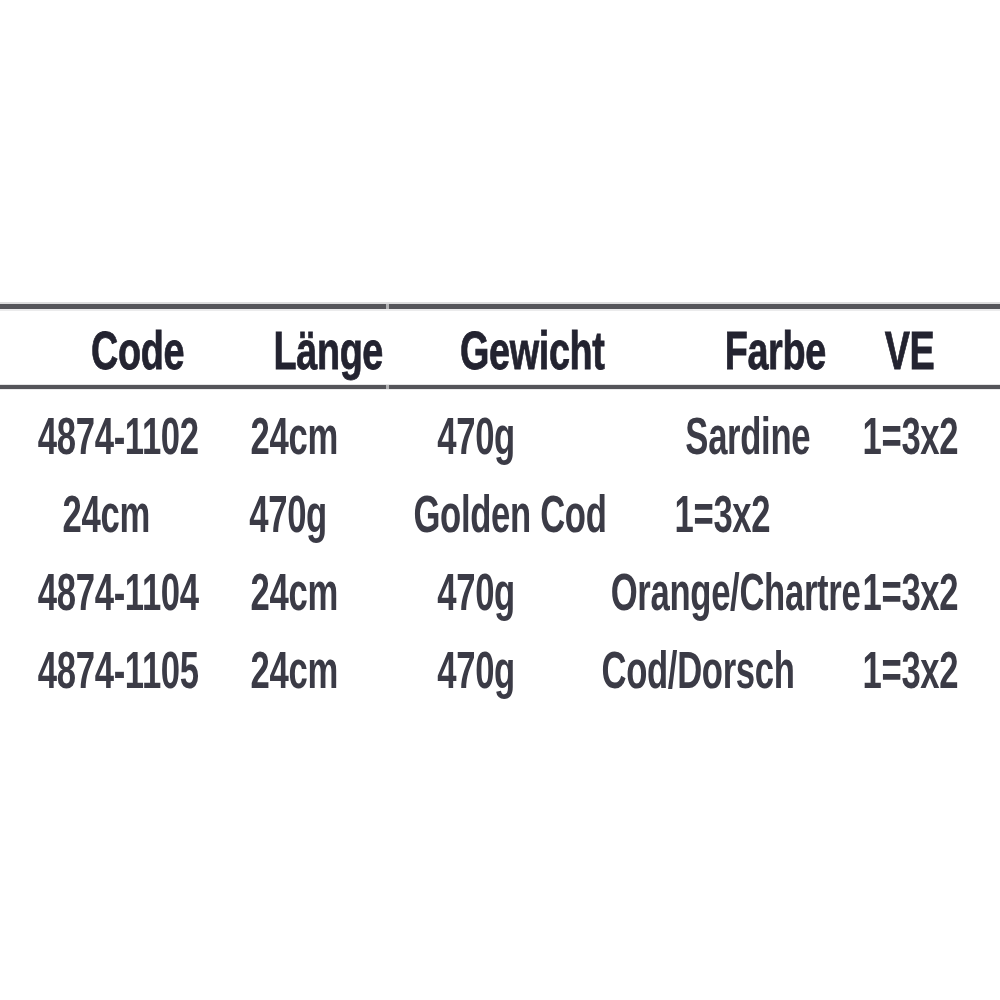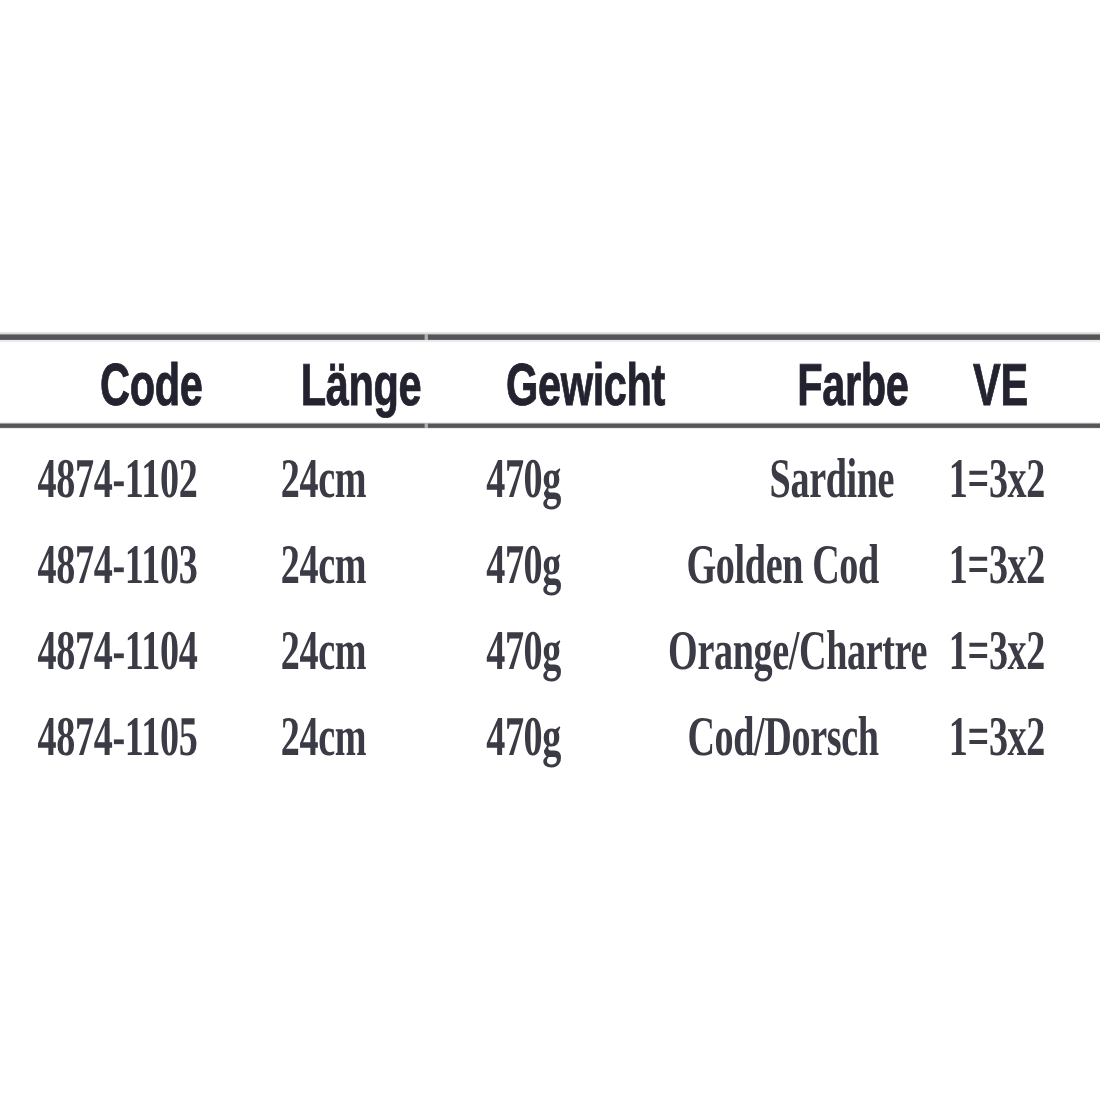--- a/index.html
+++ b/index.html
@@ -39,21 +39,20 @@
   .header-row {
     display: flex;
     align-items: center;
     height: 76px;
     padding-top: 6px;
     box-sizing: border-box;
     margin-left: 48px;
   }
   .body-rows {
     padding-top: 8px;
-    font-family: Liberation Serif, serif;
   }
   .row {
     display: flex;
     align-items: center;
     height: 78px;
   }
   .cell {
     text-align: center;
     box-sizing: border-box;
     white-space: nowrap;
@@ -131,23 +130,20 @@
         </div>
         <div class="cell body-cell col-farbe">
           <span class="cnd">Sardine</span>
         </div>
         <div class="cell body-cell col-ve">
           <span class="cnd">1=3x2</span>
         </div>
       </div>
 
       <div class="row">
-        <div class="cell body-cell col-code">
-          <span class="cnd">4874-1103</span>
-        </div>
         <div class="cell body-cell col-laenge">
           <span class="cnd">24cm</span>
         </div>
         <div class="cell body-cell col-gewicht">
           <span class="cnd">470g</span>
         </div>
         <div class="cell body-cell col-farbe">
           <span class="cnd">Golden Cod</span>
         </div>
         <div class="cell body-cell col-ve">

